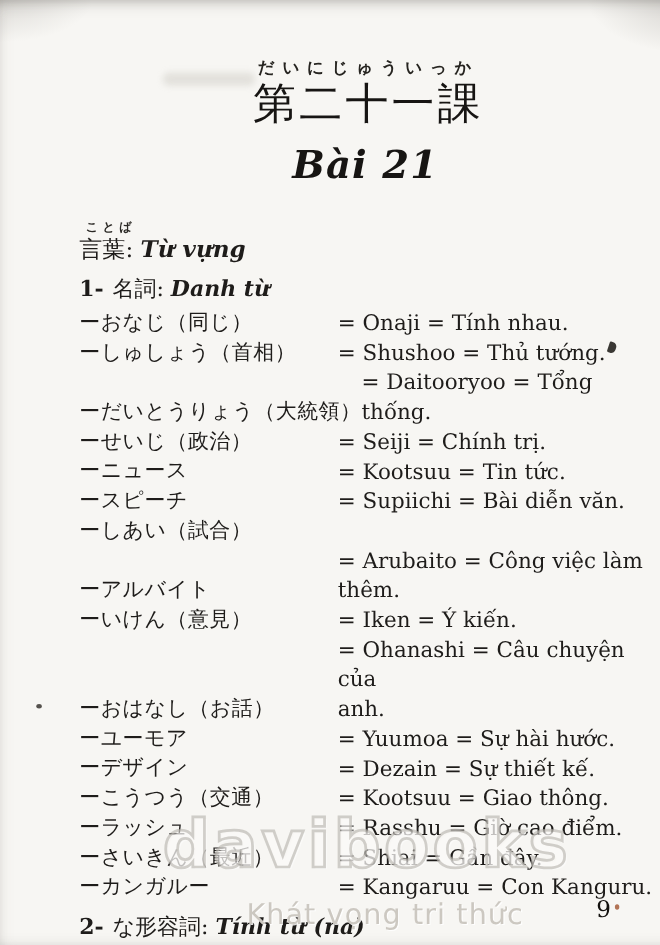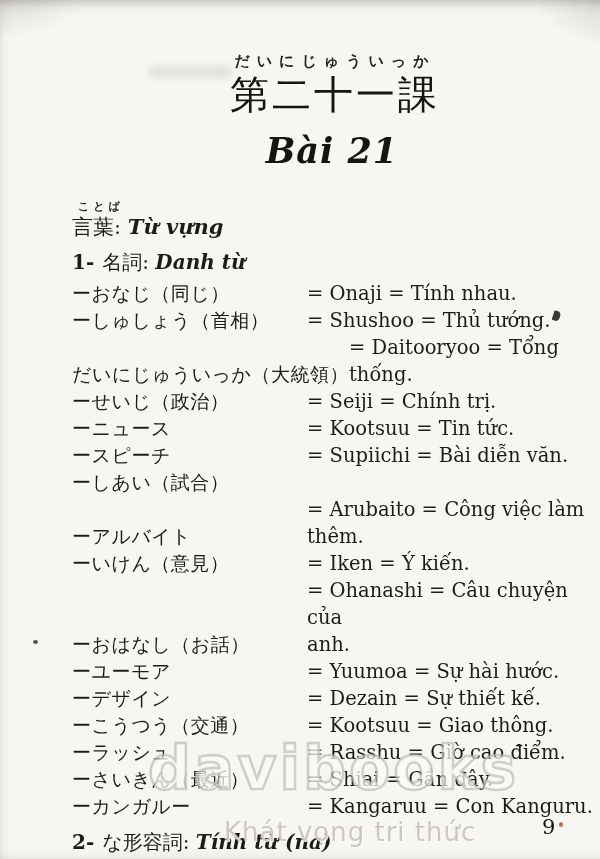--- a/index.html
+++ b/index.html
@@ -114,21 +114,21 @@
     <span class="jp">ーおなじ（同じ）</span>
     <span class="vi">= Onaji = Tính nhau.</span>
   </div>
 
   <div class="row">
     <span class="jp">ーしゅしょう（首相）</span>
     <span class="vi">= Shushoo = Thủ tướng.</span>
   </div>
 
   <div class="row">
-    <span class="jp">だいにじゅういっか（大統領）</span>
+    <span class="jp">ーだいとうりょう（大統領）</span>
     <span class="vi">= Daitooryoo = Tổng thống.</span>
   </div>
 
   <div class="row">
     <span class="jp">ーせいじ（政治）</span>
     <span class="vi">= Seiji = Chính trị.</span>
   </div>
 
   <div class="row">
     <span class="jp">ーニュース</span>

